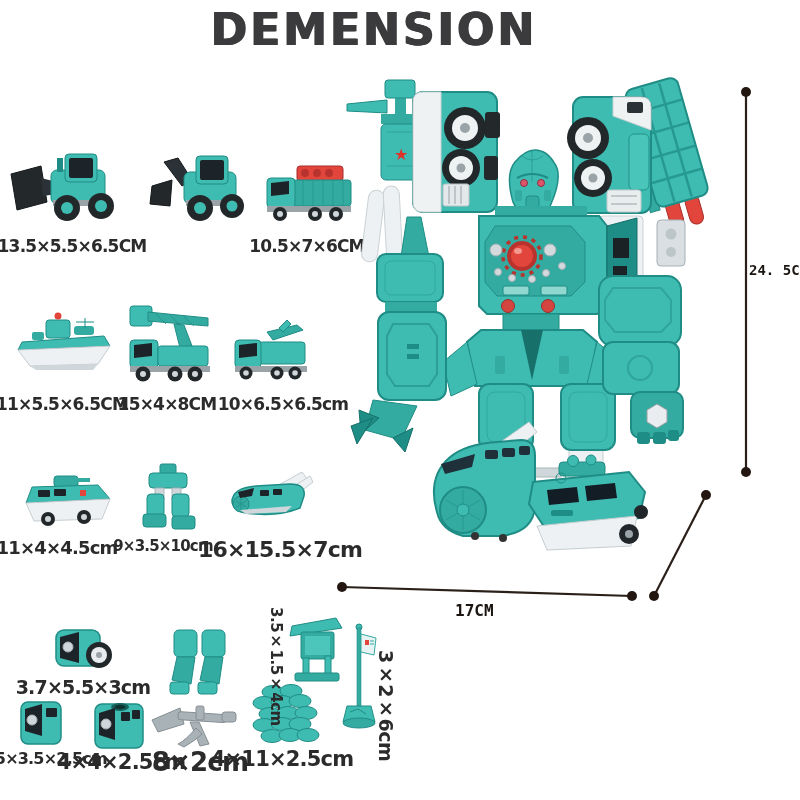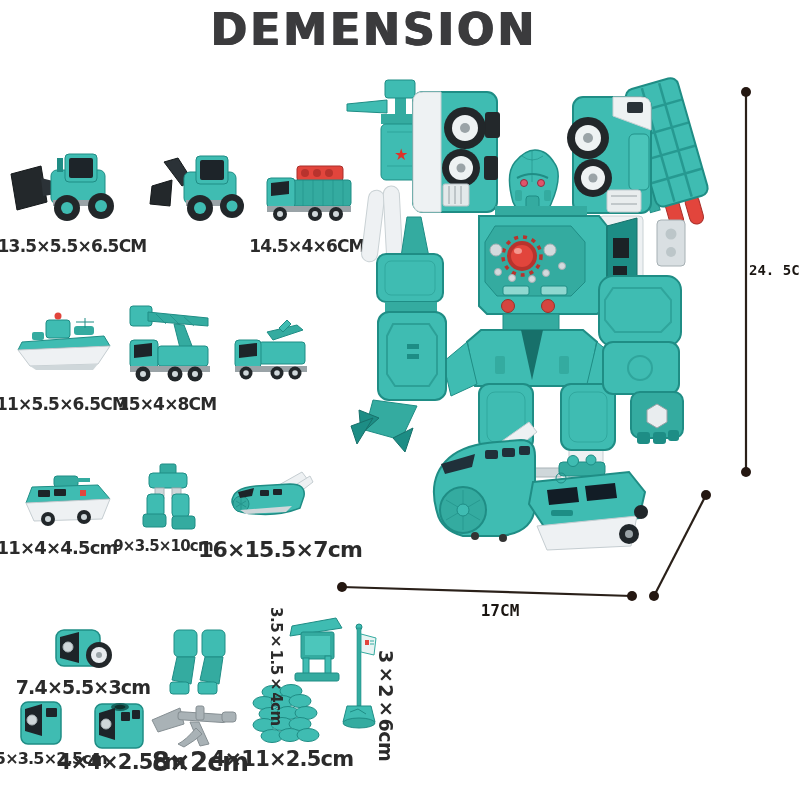--- a/index.html
+++ b/index.html
@@ -63,21 +63,21 @@
     <rect x="4" y="50" width="84" height="6" fill="#9aa3a7"></rect>
     <circle cx="17" cy="58" r="7" fill="#22272a"></circle>
       <circle cx="17" cy="58" r="3" fill="#cfd7da"></circle>
     <circle cx="52" cy="58" r="7" fill="#22272a"></circle>
       <circle cx="52" cy="58" r="3" fill="#cfd7da"></circle>
     <circle cx="73" cy="58" r="7" fill="#22272a"></circle>
       <circle cx="73" cy="58" r="3" fill="#cfd7da"></circle>
   </svg>
 
   <div class="size-label" style="left:72px;top:236px;font-size:17px">13.5×5.5×6.5CM</div>
-  <div class="size-label" style="left:307px;top:236px;font-size:17px">14.5×4×6CM</div>
+  <div class="size-label" style="left:307px;top:236px;font-size:17px">10.5×7×6CM</div>
 
   <svg class="img" style="left:16px;top:306px" width="96" height="70" viewBox="0 0 96 70">
     <rect x="30" y="14" width="24" height="18" rx="3" fill="#3fbcb2" stroke="#1f8d85"></rect>
     <circle cx="42" cy="10" r="3.5" fill="#e2453c"></circle>
     <rect x="16" y="26" width="12" height="8" rx="2" fill="#34aba0"></rect>
     <rect x="58" y="20" width="20" height="9" rx="3" fill="#34aba0"></rect>
     <path d="M60,16 L78,16" stroke="#1f8d85"></path>
       <path d="M69,12 L69,22" stroke="#1f8d85"></path>
     <path d="M6,36 L88,30 L94,40 L2,44 Z" fill="#3fbcb2" stroke="#1f8d85"></path>
     <path d="M2,44 L94,40 L82,58 L14,60 Z" fill="#eef1f3" stroke="#c5cdd1"></path>
@@ -111,20 +111,21 @@
     <circle cx="15" cy="55" r="6.5" fill="#22272a"></circle>
       <circle cx="15" cy="55" r="2.8" fill="#cfd7da"></circle>
     <circle cx="46" cy="55" r="6.5" fill="#22272a"></circle>
       <circle cx="46" cy="55" r="2.8" fill="#cfd7da"></circle>
     <circle cx="64" cy="55" r="6.5" fill="#22272a"></circle>
       <circle cx="64" cy="55" r="2.8" fill="#cfd7da"></circle>
   </svg>
 
   <div class="size-label" style="left:62px;top:394px;font-size:17px">11×5.5×6.5CM</div>
   <div class="size-label" style="left:167px;top:394px;font-size:17px">15×4×8CM</div>
+  <div class="size-label" style="left:283px;top:394px;font-size:17px">10×6.5×6.5cm</div>
 
   <svg class="img" style="left:24px;top:474px" width="90" height="54" viewBox="0 0 90 54">
     <rect x="30" y="2" width="24" height="11" rx="3" fill="#34aba0" stroke="#1f8d85"></rect>
     <rect x="52" y="4" width="14" height="4" fill="#34aba0"></rect>
     <path d="M8,13 L74,11 L86,25 L2,29 Z" fill="#3fbcb2" stroke="#1f8d85"></path>
     <rect x="14" y="16" width="12" height="7" rx="1" fill="#1d2429"></rect>
     <rect x="30" y="15" width="12" height="7" rx="1" fill="#1d2429"></rect>
     <rect x="56" y="16" width="6" height="6" fill="#e2453c"></rect>
     <path d="M2,29 L86,25 L78,45 L10,47 Z" fill="#eef1f3" stroke="#c5cdd1"></path>
     <circle cx="24" cy="45" r="7" fill="#22272a"></circle>
@@ -242,21 +243,21 @@
     <circle cx="19" cy="5" r="3" fill="#3fbcb2" stroke="#1f8d85"></circle>
     <rect x="17" y="6" width="4" height="78" fill="#34aba0" stroke="#1f8d85" stroke-width="0.6"></rect>
     <path d="M21,12 L36,16 L34,33 L21,30 Z" fill="#e8f4f3" stroke="#34aba0"></path>
     <rect x="25" y="18" width="4" height="5" fill="#e2453c"></rect>
     <path d="M30,19 h4 M30,22 h4" stroke="#34aba0" stroke-width="1"></path>
     <path d="M7,84 L31,84 L35,100 L3,100 Z" fill="#3fbcb2" stroke="#1f8d85"></path>
     <path d="M10,90 L18,87 L26,92" stroke="#1f8d85" fill="none"></path>
     <ellipse cx="19" cy="101" rx="16" ry="5" fill="#34aba0" stroke="#1f8d85"></ellipse>
   </svg>
 
-  <div class="size-label" style="left:83px;top:676px;font-size:19px">7.4×5.5×3cm</div>
+  <div class="size-label" style="left:83px;top:676px;font-size:19px">3.7×5.5×3cm</div>
   <div class="size-label" style="left:43px;top:749px;font-size:16px">2.5×3.5×2.5cm</div>
   <div class="size-label" style="left:121px;top:750px;font-size:21px">4×4×2.5cm</div>
   <div class="size-label" style="left:200px;top:747px;font-size:26px">8×2cm</div>
   <div class="size-label" style="left:282px;top:747px;font-size:21px">4×11×2.5cm</div>
   <div class="v-label" style="left:267px;top:607px;font-size:15px">3.5×1.5×4cm</div>
   <div class="v-label" style="left:375px;top:650px;font-size:19px">3×2×6cm</div>
 
   <svg class="img" style="left:345px;top:66px" width="410" height="500" viewBox="0 0 410 500">
 
     <g>
@@ -437,15 +438,15 @@
       <line x1="342" y1="587" x2="632" y2="596"></line>
       <circle cx="342" cy="587" r="5" stroke="none"></circle>
       <circle cx="632" cy="596" r="5" stroke="none"></circle>
       <line x1="654" y1="596" x2="706" y2="495"></line>
       <circle cx="654" cy="596" r="5" stroke="none"></circle>
       <circle cx="706" cy="495" r="5" stroke="none"></circle>
     </g>
   </svg>
 
   <div class="dim-label" style="left:749px;top:262px;font-size:14px">24. 5CM</div>
-  <div class="dim-label" style="left:455px;top:601px;width:90px;text-align:center;font-size:16px">17CM</div>
+  <div class="dim-label" style="left:455px;top:601px;width:90px;font-size:16px">17CM</div>
 
 </div>
 
 </body></html>

